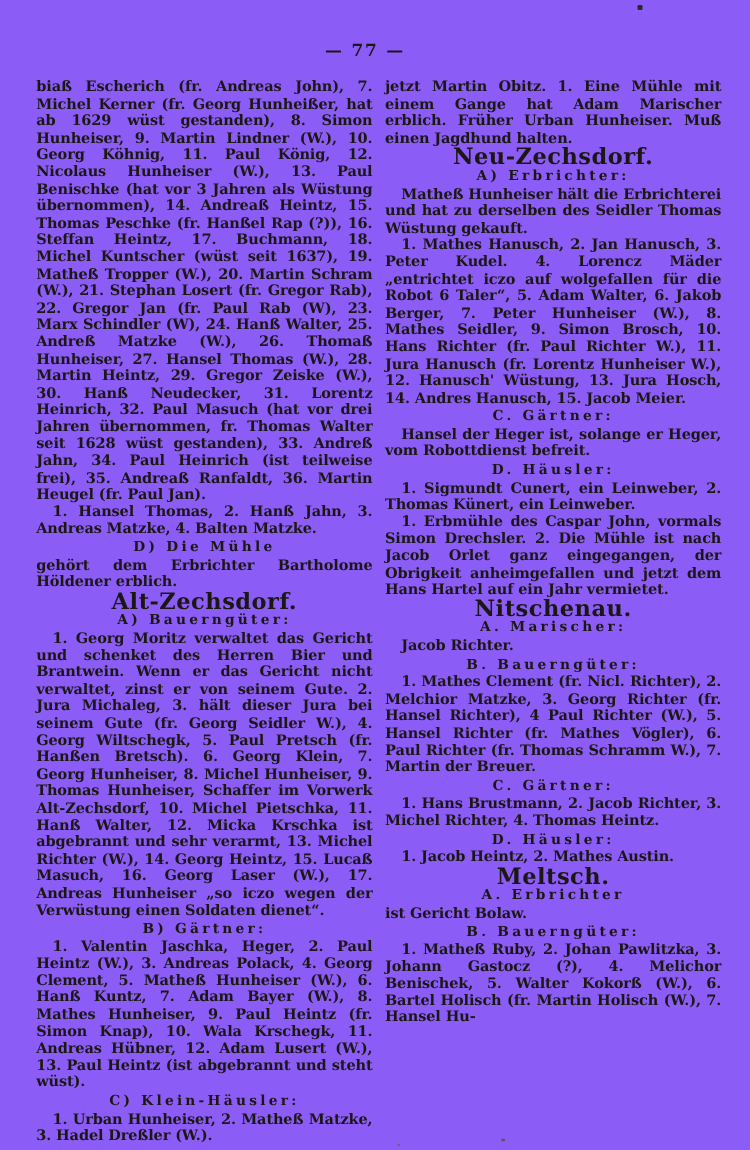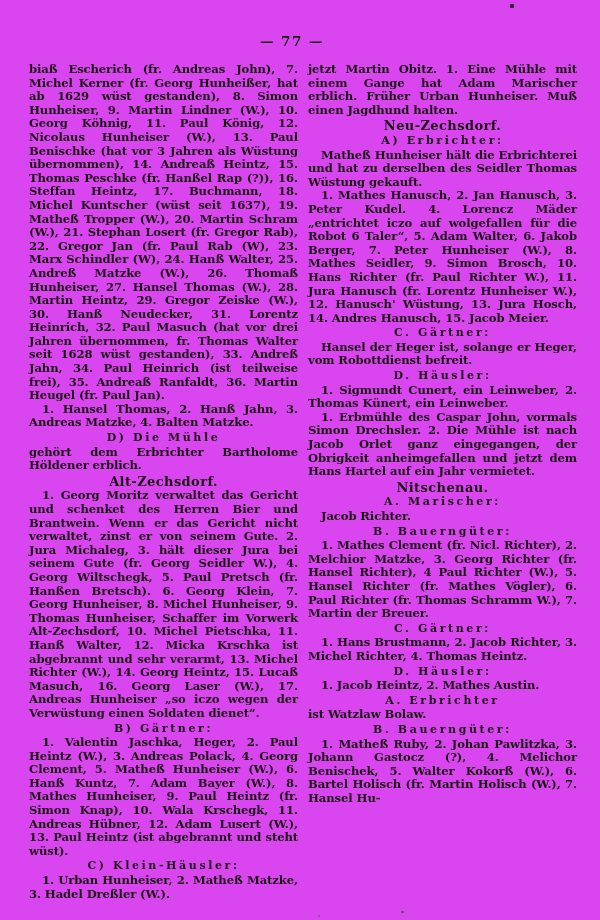--- a/index.html
+++ b/index.html
@@ -1,19 +1,19 @@
 <!DOCTYPE html>
 <html><head>
 <meta charset="utf-8">
 <style>
   html,body { margin:0; padding:0; background:#e9e9e9; }
   .page {
     position:relative;
     width:600px; height:920px;
-    background:#d946ef;
+    background:#8b5cf6;
     font-family:"DejaVu Serif", serif;
     color:#1b1713;
     overflow:hidden;
     box-sizing:border-box;
   }
   .page-header {
     position:absolute;
     top:33px; left:0; width:584px;
     text-align:center;
     font-weight:bold;
@@ -40,21 +40,21 @@
   .para.indent { text-indent:13px; }
   .h-section {
     text-align:center;
     letter-spacing:2.6px;
     font-size:11px;
     margin:1px 0 1px 0;
     text-indent:0;
   }
   .h-village {
     text-align:center;
-    font-size:13px;
+    font-size:18px;
     letter-spacing:0.4px;
     margin:2px 0 1px 0;
     text-indent:0;
   }
   .speck {
     position:absolute;
     background:#2a2a2a;
     border-radius:1px;
   }
   .speck.s1 { left:510px; top:4px;  width:4px; height:4px; }
@@ -67,20 +67,21 @@
 <div class="page">
   <div class="page-header">— 77 —</div>
 
   <div class="columns">
     <div class="col">
         <div class="para">biaß Escherich (fr. Andreas John), 7. Michel Kerner (fr. Georg Hunheißer, hat ab 1629 wüst gestanden), 8. Simon Hunheiser, 9. Martin Lindner (W.), 10. Georg Köhnig, 11. Paul König, 12. Nicolaus Hunheiser (W.), 13. Paul Benischke (hat vor 3 Jahren als Wüstung übernommen), 14. Andreaß Heintz, 15. Thomas Peschke (fr. Hanßel Rap (?)), 16. Steffan Heintz, 17. Buchmann, 18. Michel Kuntscher (wüst seit 1637), 19. Matheß Tropper (W.), 20. Martin Schram (W.), 21. Stephan Losert (fr. Gregor Rab), 22. Gregor Jan (fr. Paul Rab (W), 23. Marx Schindler (W), 24. Hanß Walter, 25. Andreß Matzke (W.), 26. Thomaß Hunheiser, 27. Hansel Thomas (W.), 28. Martin Heintz, 29. Gregor Zeiske (W.), 30. Hanß Neudecker, 31. Lorentz Heinrich, 32. Paul Masuch (hat vor drei Jahren übernommen, fr. Thomas Walter seit 1628 wüst gestanden), 33. Andreß Jahn, 34. Paul Heinrich (ist teilweise frei), 35. Andreaß Ranfaldt, 36. Martin Heugel (fr. Paul Jan).</div>
         <div class="para indent">1. Hansel Thomas, 2. Hanß Jahn, 3. Andreas Matzke, 4. Balten Matzke.</div>
         <div class="h-section">D) Die Mühle</div>
         <div class="para">gehört dem Erbrichter Bartholome Höldener erblich.</div>
         <div class="h-village">Alt-Zechsdorf.</div>
+        <div class="h-section">A) Bauerngüter:</div>
         <div class="para indent">1. Georg Moritz verwaltet das Gericht und schenket des Herren Bier und Brantwein. Wenn er das Gericht nicht verwaltet, zinst er von seinem Gute. 2. Jura Michaleg, 3. hält dieser Jura bei seinem Gute (fr. Georg Seidler W.), 4. Georg Wiltschegk, 5. Paul Pretsch (fr. Hanßen Bretsch). 6. Georg Klein, 7. Georg Hunheiser, 8. Michel Hunheiser, 9. Thomas Hunheiser, Schaffer im Vorwerk Alt-Zechsdorf, 10. Michel Pietschka, 11. Hanß Walter, 12. Micka Krschka ist abgebrannt und sehr verarmt, 13. Michel Richter (W.), 14. Georg Heintz, 15. Lucaß Masuch, 16. Georg Laser (W.), 17. Andreas Hunheiser „so iczo wegen der Verwüstung einen Soldaten dienet“.</div>
         <div class="h-section">B) Gärtner:</div>
         <div class="para indent">1. Valentin Jaschka, Heger, 2. Paul Heintz (W.), 3. Andreas Polack, 4. Georg Clement, 5. Matheß Hunheiser (W.), 6. Hanß Kuntz, 7. Adam Bayer (W.), 8. Mathes Hunheiser, 9. Paul Heintz (fr. Simon Knap), 10. Wala Krschegk, 11. Andreas Hübner, 12. Adam Lusert (W.), 13. Paul Heintz (ist abgebrannt und steht wüst).</div>
         <div class="h-section">C) Klein-Häusler:</div>
         <div class="para indent">1. Urban Hunheiser, 2. Matheß Matzke, 3. Hadel Dreßler (W.).</div>
       </div>
     <div class="col">
         <div class="para">jetzt Martin Obitz. 1. Eine Mühle mit einem Gange hat Adam Marischer erblich. Früher Urban Hunheiser. Muß einen Jagdhund halten.</div>
         <div class="h-village">Neu-Zechsdorf.</div>
         <div class="h-section">A) Erbrichter:</div>
@@ -93,22 +94,23 @@
         <div class="para indent">1. Erbmühle des Caspar John, vormals Simon Drechsler. 2. Die Mühle ist nach Jacob Orlet ganz eingegangen, der Obrigkeit anheimgefallen und jetzt dem Hans Hartel auf ein Jahr vermietet.</div>
         <div class="h-village">Nitschenau.</div>
         <div class="h-section">A. Marischer:</div>
         <div class="para indent">Jacob Richter.</div>
         <div class="h-section">B. Bauerngüter:</div>
         <div class="para indent">1. Mathes Clement (fr. Nicl. Richter), 2. Melchior Matzke, 3. Georg Richter (fr. Hansel Richter), 4 Paul Richter (W.), 5. Hansel Richter (fr. Mathes Vögler), 6. Paul Richter (fr. Thomas Schramm W.), 7. Martin der Breuer.</div>
         <div class="h-section">C. Gärtner:</div>
         <div class="para indent">1. Hans Brustmann, 2. Jacob Richter, 3. Michel Richter, 4. Thomas Heintz.</div>
         <div class="h-section">D. Häusler:</div>
         <div class="para indent">1. Jacob Heintz, 2. Mathes Austin.</div>
+        <div class="h-village">Meltsch.</div>
         <div class="h-section">A. Erbrichter</div>
-        <div class="para">ist Watzlaw Bolaw.</div>
+        <div class="para">ist Gericht Bolaw.</div>
         <div class="h-section">B. Bauerngüter:</div>
         <div class="para indent">1. Matheß Ruby, 2. Johan Pawlitzka, 3. Johann Gastocz (?), 4. Melichor Benischek, 5. Walter Kokorß (W.), 6. Bartel Holisch (fr. Martin Holisch (W.), 7. Hansel Hu-</div>
       </div>
   </div>
 
   <div class="speck s1"></div>
   <div class="speck s2"></div>
   <div class="speck s3"></div>
 </div>
 

